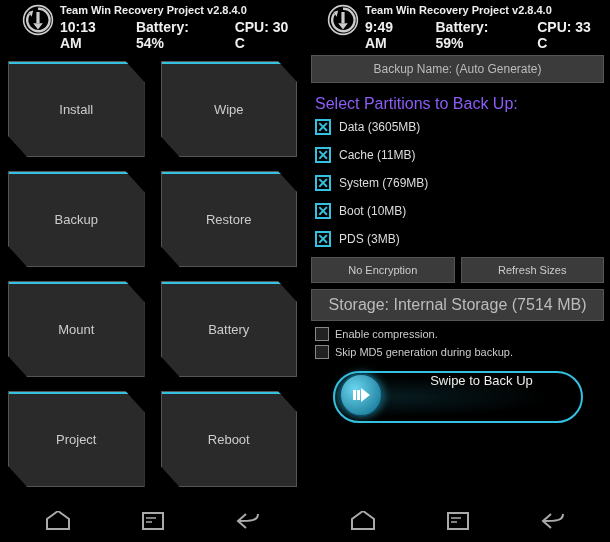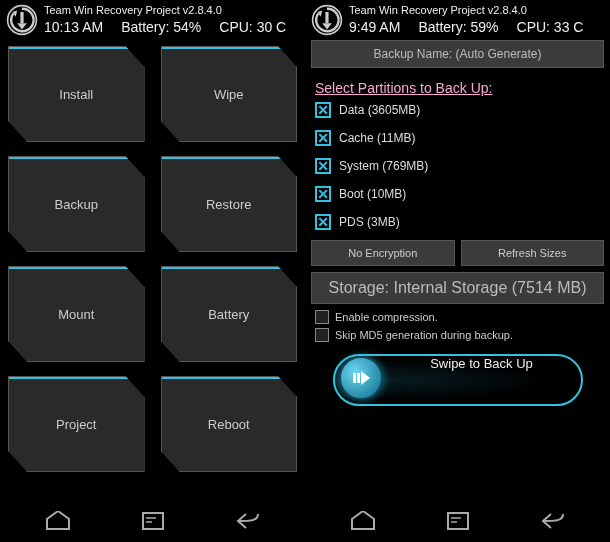--- a/index.html
+++ b/index.html
@@ -15,23 +15,24 @@
     width: 305px;
     height: 542px;
     background: #000;
     position: relative;
     display: flex;
     flex-direction: column;
   }
   .header {
     display: flex;
     align-items: flex-start;
-    padding: 4px 6px 0 6px;
+    padding: 4px 6px 0 22px;
     color: #fff;
     font-size: 11px;
+    font-weight: bold;
   }
   .logo {
     width: 32px;
     height: 32px;
     margin-right: 6px;
     flex-shrink: 0;
   }
   .header-info {
     flex: 1;
     display: flex;
@@ -77,24 +78,23 @@
   .subheader-bar {
     background: #3b3b3b;
     border: 1px solid #555;
     color: #bbb;
     font-size: 12px;
     text-align: center;
     padding: 6px 4px;
     margin: 4px 6px;
   }
   .section-label {
-    color: #f9a8d4;
-    font-size: 14px;
+    color: #8b5cf6;
+    font-size: 16px;
     padding: 8px 10px 6px 10px;
-    text-decoration: underline;
   }
   .partition-list {
     padding: 0 10px;
     display: flex;
     flex-direction: column;
     gap: 12px;
   }
   .part-item {
     display: flex;
     align-items: center;

